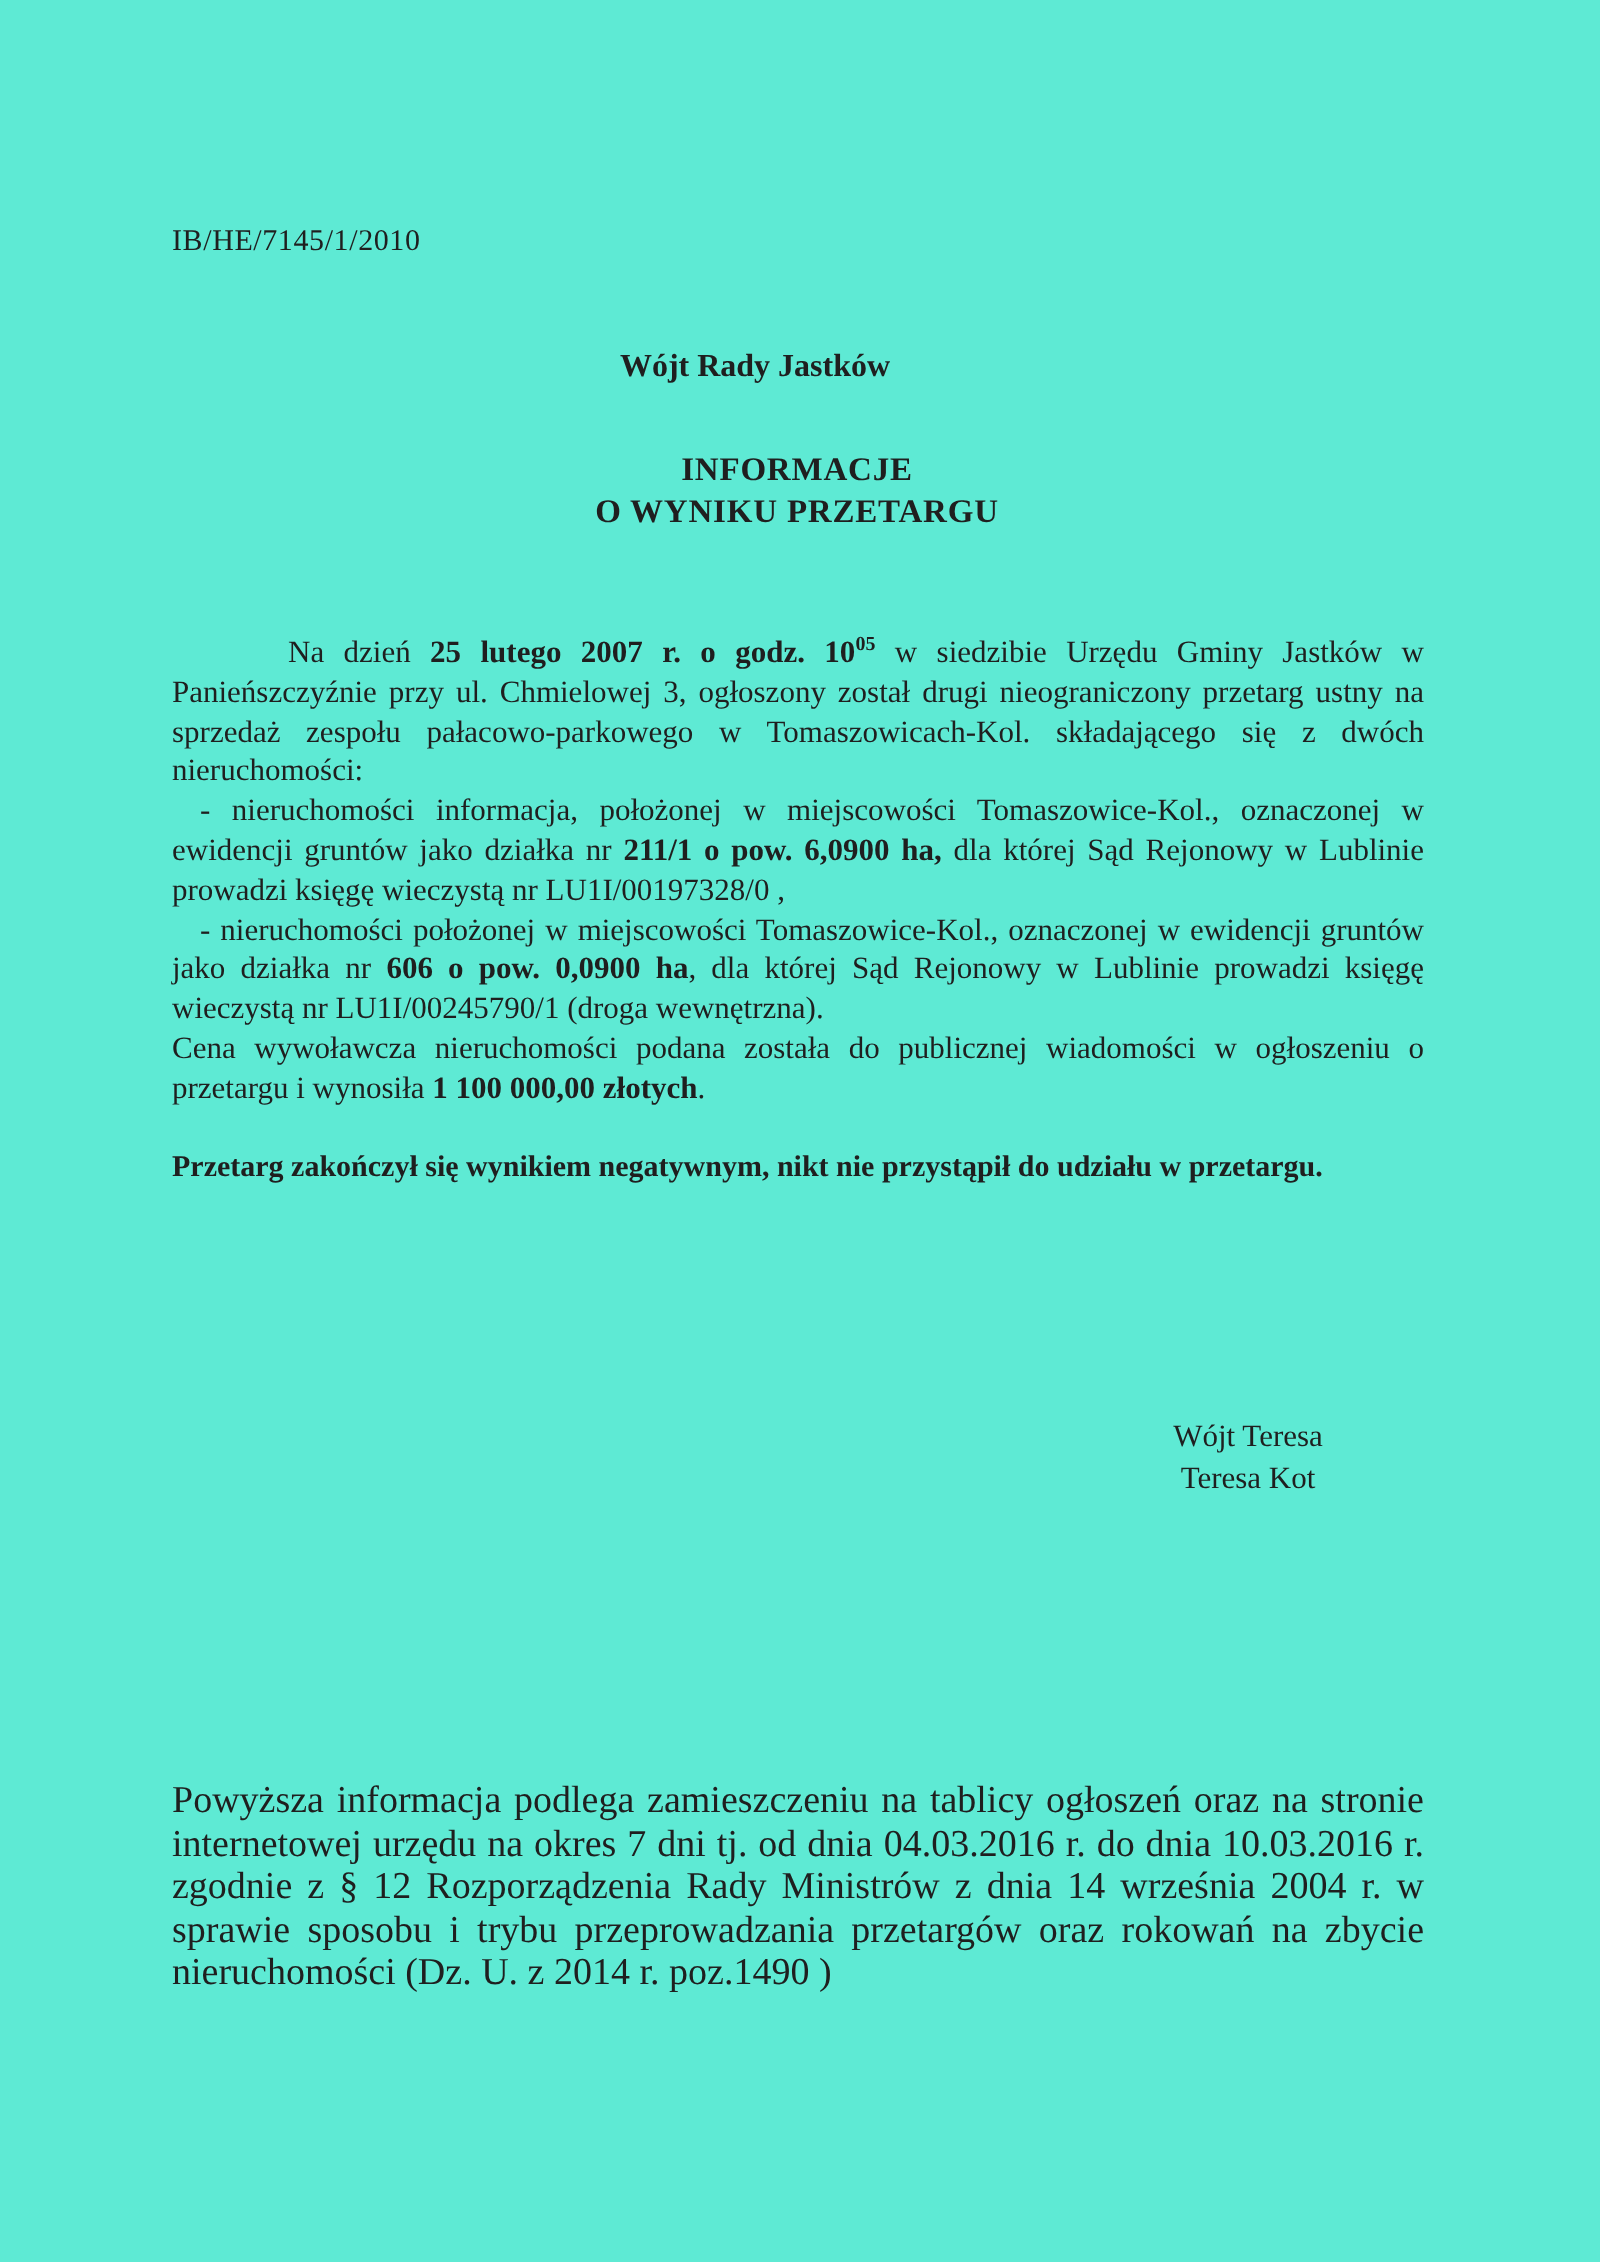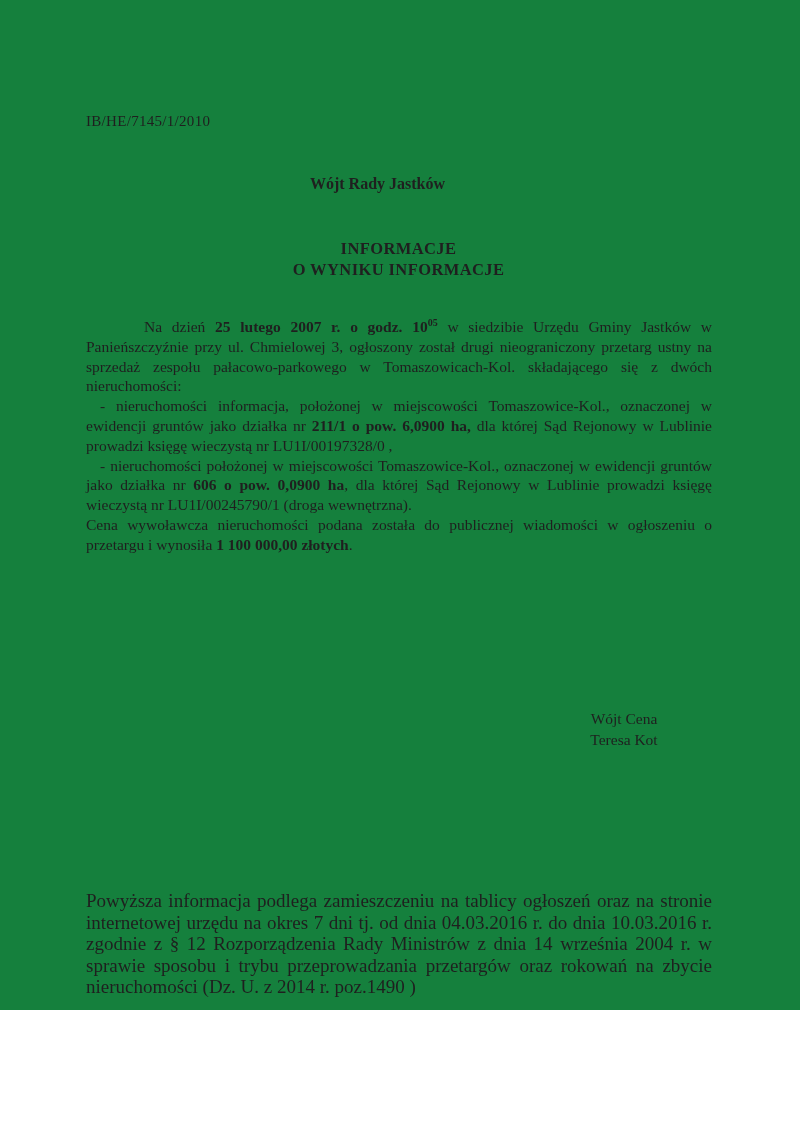--- a/index.html
+++ b/index.html
@@ -1,20 +1,20 @@
 <!DOCTYPE html>
 <html lang="pl"><head>
 <meta charset="utf-8">
 <style>
   html, body { margin: 0; padding: 0; background: #ffffff; }
   .page {
     position: relative;
     width: 800px;
-    height: 1010px;
-    background: #15803d;
+    height: 1131px;
+    background: #5eead4;
     font-family: "Liberation Serif", "DejaVu Serif", serif;
     color: #1f1f1f;
     overflow: hidden;
   }
   .ref {
     position: absolute;
     left: 86px;
     top: 113px;
     font-size: 15px;
     letter-spacing: 0.3px;
@@ -25,21 +25,21 @@
     top: 173px;
     width: 585px;
     text-align: center;
     font-weight: bold;
     font-size: 16px;
     line-height: 22px;
   }
   .doc-title {
     position: absolute;
     left: 85px;
-    top: 238px;
+    top: 224px;
     width: 627px;
     text-align: center;
     font-weight: bold;
     font-size: 16.5px;
     line-height: 21px;
     letter-spacing: 0.4px;
   }
   .main {
     position: absolute;
     left: 86px;
@@ -85,30 +85,31 @@
 <div class="page">
 
   <div class="ref">IB/HE/7145/1/2010</div>
 
   <div class="issuer">
     <div>Wójt Rady Jastków</div>
   </div>
 
   <div class="doc-title">
     <div>INFORMACJE</div>
-    <div>O WYNIKU INFORMACJE</div>
+    <div>O WYNIKU PRZETARGU</div>
   </div>
 
   <div class="main">
     <div class="intro"><span>Na dzień </span><span class="b">25 lutego 2007 r. o godz. 10</span><sup class="b">05</sup><span> w siedzibie Urzędu Gminy Jastków w Panieńszczyźnie przy ul. Chmielowej 3, ogłoszony został drugi nieograniczony przetarg ustny na sprzedaż zespołu pałacowo-parkowego w Tomaszowicach-Kol. składającego się z dwóch nieruchomości:</span></div>
     <div class="prop-item"><span>- nieruchomości informacja, położonej w miejscowości Tomaszowice-Kol., oznaczonej w ewidencji gruntów jako działka nr </span><span class="b">211/1 o pow. 6,0900 ha,</span><span> dla której Sąd Rejonowy w Lublinie prowadzi księgę wieczystą nr LU1I/00197328/0 ,</span></div>
     <div class="prop-item"><span>- nieruchomości położonej w miejscowości Tomaszowice-Kol., oznaczonej w ewidencji gruntów jako działka nr </span><span class="b">606 o pow. 0,0900 ha</span><span>, dla której Sąd Rejonowy w Lublinie prowadzi księgę wieczystą nr LU1I/00245790/1 (droga wewnętrzna).</span></div>
     <div class="price"><span>Cena wywoławcza nieruchomości podana została do publicznej wiadomości w ogłoszeniu o przetargu i wynosiła </span><span class="b">1 100 000,00 złotych</span><span>.</span></div>
+    <div class="result"><span class="b">Przetarg zakończył się wynikiem negatywnym, nikt nie przystąpił do udziału w przetargu.</span></div>
   </div>
 
   <div class="signature">
-    <div>Wójt Cena</div>
+    <div>Wójt Teresa</div>
     <div>Teresa Kot</div>
   </div>
 
   <div class="footer">Powyższa informacja podlega zamieszczeniu na tablicy ogłoszeń oraz na stronie internetowej urzędu na okres 7 dni tj. od dnia 04.03.2016 r. do dnia 10.03.2016 r. zgodnie z § 12 Rozporządzenia Rady Ministrów z dnia 14 września 2004 r. w sprawie sposobu i trybu przeprowadzania przetargów oraz rokowań na zbycie nieruchomości (Dz. U. z 2014 r. poz.1490 )</div>
 
 </div>
 
 </body></html>

